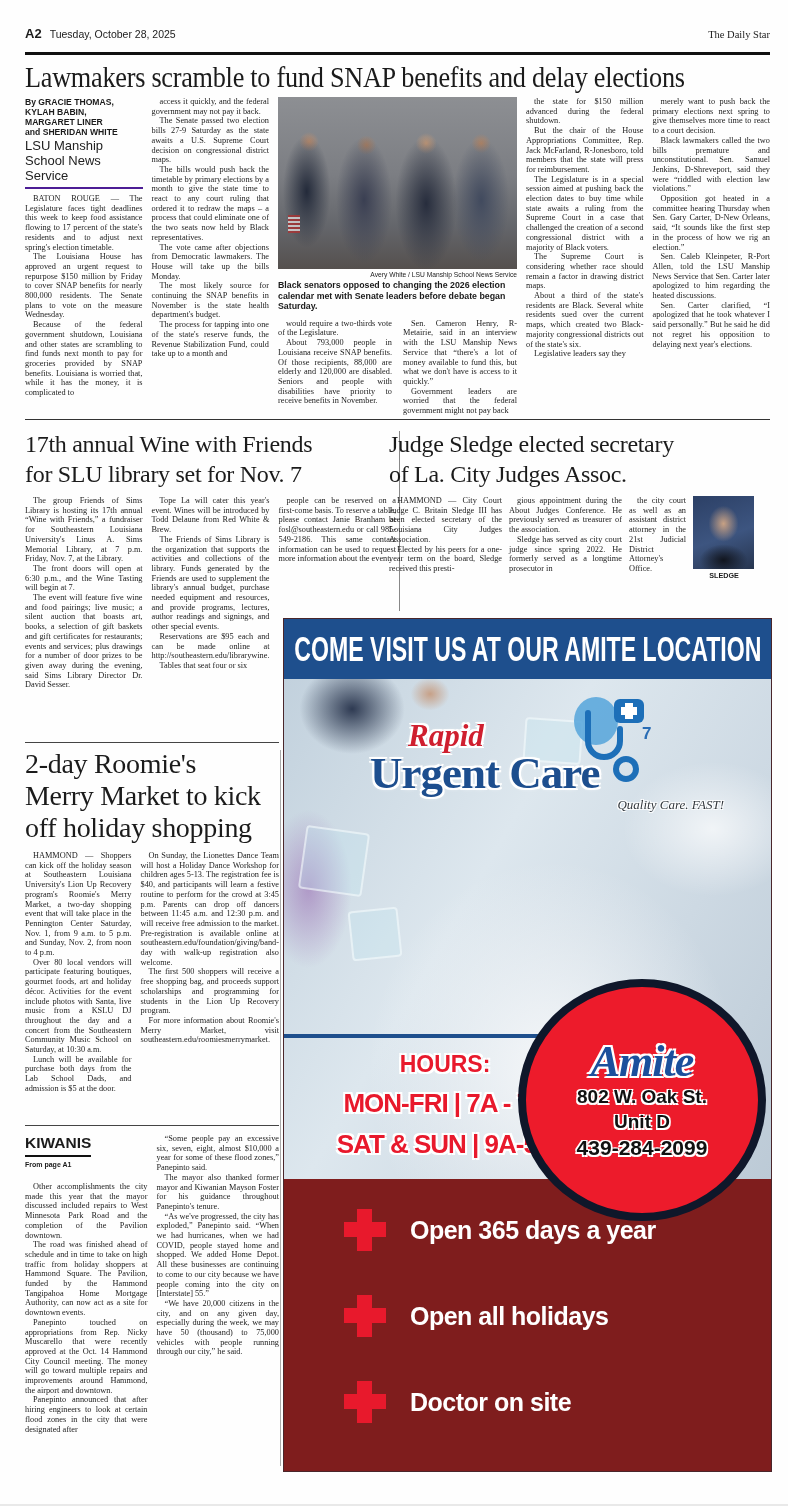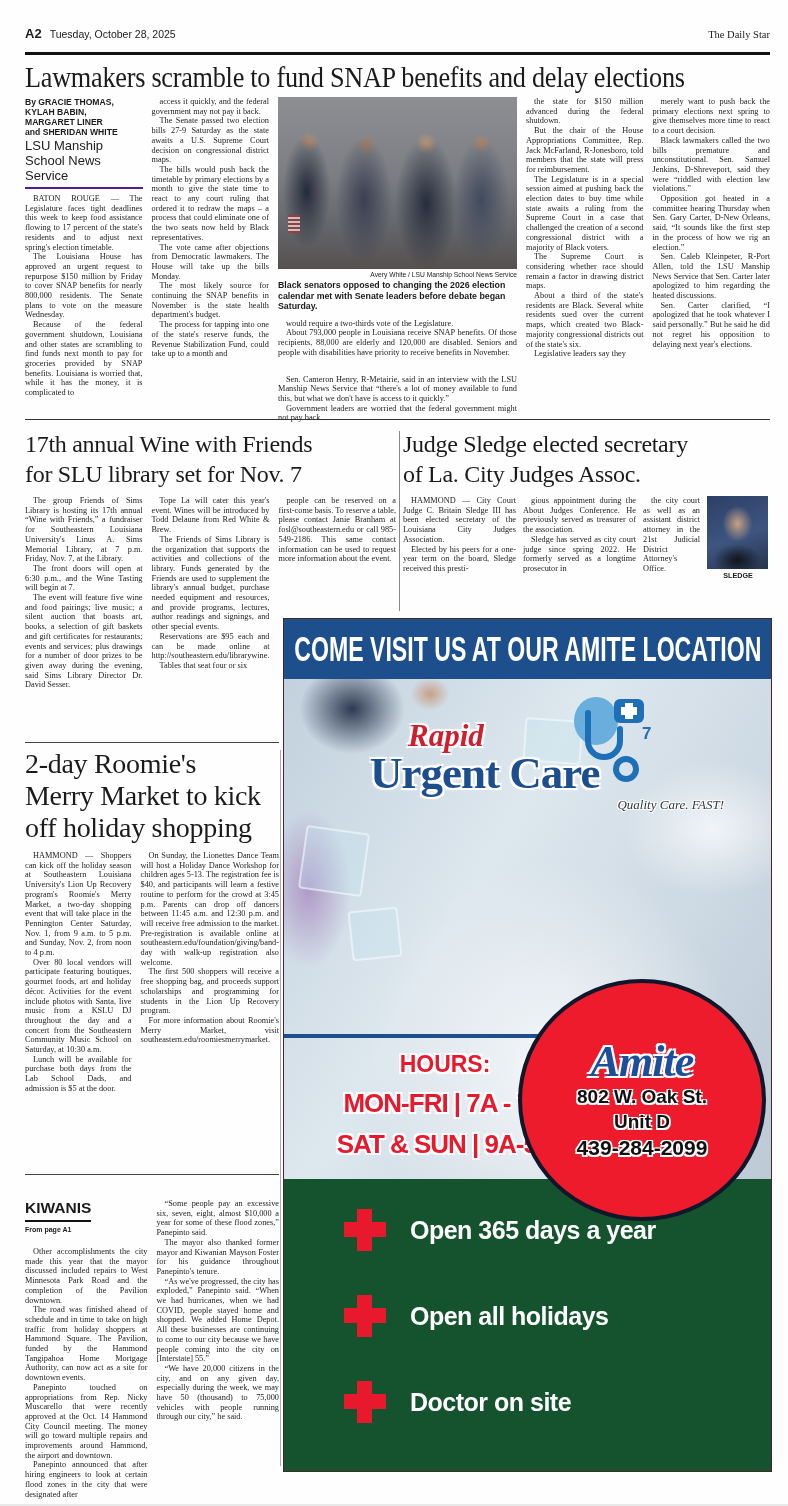--- a/index.html
+++ b/index.html
@@ -41,52 +41,52 @@
       radial-gradient(15px 15px at 62% 27%, #c49a79 0%, rgba(196,154,121,0) 70%),
       radial-gradient(40px 88px at 85% 60%, #414a5e 0%, rgba(65,74,94,0) 70%),
       radial-gradient(14px 14px at 85% 27%, #b08465 0%, rgba(176,132,101,0) 70%),
       linear-gradient(180deg,#8d8f93 0%,#7c7e83 45%,#64666b 75%,#55504e 100%);}
   .news-photo .flag{position:absolute;left:10px;bottom:36px;width:12px;height:18px;
       background:repeating-linear-gradient(180deg,#a33 0 2px,#ddd 2px 4px);opacity:.8;}
   .photo-credit{font-family:"Liberation Sans",sans-serif;font-size:6.7px;text-align:right;
                 color:#222;margin-top:2px;}
   .photo-caption{font-family:"Liberation Sans",sans-serif;font-weight:bold;font-size:8.8px;
                  line-height:10.6px;margin-top:2px;}
-  .subcols{margin-top:7px;gap:17px;flex-direction:column;}
+  .subcols{margin-top:7px;gap:11px;}
 
   
   .rule-mid{position:absolute;left:25px;top:419px;width:745px;height:1px;background:#333;}
   .vrule-mid{position:absolute;left:399px;top:431px;width:1px;height:180px;background:#888;}
   .vrule-bot{position:absolute;left:280px;top:750px;width:1px;height:716px;background:#aaa;}
 
   
   .wine{position:absolute;left:25px;top:429px;width:371px;}
   .wine .cols{gap:9px;}
 
   
-  .sledge{position:absolute;left:403px;top:429px;width:363px;}
+  .sledge{position:absolute;left:389px;top:429px;width:363px;}
   .sledge .cols{gap:7px;}
   .sledge .c1{flex:0 0 113px;}
   .sledge .c2{flex:0 0 113px;}
   .sledge .c3{flex:0 0 57px;}
   .sledge .cphoto{flex:0 0 62px;}
   .sledge-photo{width:61px;height:73px;background:
       radial-gradient(20px 24px at 50% 38%, #c8a184 0%, rgba(200,161,132,0) 75%),
       radial-gradient(30px 20px at 50% 88%, #11151e 0%, rgba(17,21,30,0) 80%),
       linear-gradient(160deg,#2c4066 0%,#3d5580 55%,#27354f 100%);}
   .sledge-label{font-family:"Liberation Sans",sans-serif;font-weight:bold;font-size:7.2px;
                 text-align:center;margin-top:2px;}
 
   
   .roomies{position:absolute;left:25px;top:742px;width:254px;border-top:1px solid #444;padding-top:5px;}
   .roomies .sec-headline{font-size:28px;line-height:32px;}
   .roomies .cols{gap:9px;margin-top:4px;}
 
   
-  .kiwanis{position:absolute;left:25px;top:1174px;width:254px;border-top:1px solid #444;padding-top:24px;}
+  .kiwanis{position:absolute;left:25px;top:1125px;width:254px;border-top:1px solid #444;padding-top:8px;}
   .kiwanis .cols{gap:9px;}
   .kicker{font-family:"Liberation Sans",sans-serif;font-weight:bold;font-size:15.5px;
           margin:0;display:inline-block;border-bottom:2px solid #111;padding-bottom:3px;}
   .frompage{font-family:"Liberation Sans",sans-serif;font-size:7px;font-weight:bold;margin:4px 0 14px 0;}
 
   
   .ad{position:absolute;left:283px;top:618px;width:489px;height:854px;border:1.5px solid #4a262b;
       box-sizing:border-box;background:#fff;font-family:"Liberation Sans","DejaVu Sans",sans-serif;}
   .ad-banner{position:absolute;left:0;top:0;right:0;height:60px;background:#1e4f8d;
              display:flex;align-items:center;justify-content:center;overflow:hidden;}
@@ -118,31 +118,31 @@
       text-shadow:-1px -1px 0 #fff,1px -1px 0 #fff,-1px 1px 0 #fff,1px 1px 0 #fff;}
 
   .ad-line1{position:absolute;left:0;top:415px;width:300px;height:4px;background:#1e4f8d;}
   .hours{position:absolute;left:6px;top:432px;width:310px;text-align:center;font-weight:bold;color:#e8192c;
       text-shadow:-2px -2px 0 #fff,2px -2px 0 #fff,-2px 2px 0 #fff,2px 2px 0 #fff,0 0 3px #fff;}
   .hours .h1{font-size:23px;margin-bottom:10px;}
   .hours .h2{font-size:26px;margin-bottom:10px;letter-spacing:-1px;}
   .hours .h3{font-size:26px;letter-spacing:-1px;}
 
   .amite-circle{position:absolute;right:5px;top:360px;width:248px;height:242px;border-radius:50%;
-      background:#ed1b2b;border:4px solid #0f172a;box-sizing:border-box;z-index:5;
+      background:#ed1b2b;border:8px solid #0f172a;box-sizing:border-box;z-index:5;
       display:flex;flex-direction:column;align-items:center;justify-content:center;text-align:center;}
   .amite-name{font-family:"Liberation Serif",serif;font-style:italic;font-weight:bold;font-size:44px;
       line-height:44px;color:#1b4f9c;letter-spacing:-1px;
       text-shadow:-2px -2px 0 #fff,2px -2px 0 #fff,-2px 2px 0 #fff,2px 2px 0 #fff;}
   .amite-addr{font-weight:bold;font-size:19px;line-height:25px;color:#111;
       text-shadow:-1.5px -1.5px 0 #fff,1.5px -1.5px 0 #fff,-1.5px 1.5px 0 #fff,1.5px 1.5px 0 #fff;}
   .amite-phone{font-weight:bold;font-size:21px;line-height:27px;color:#111;
       text-shadow:-1.5px -1.5px 0 #fff,1.5px -1.5px 0 #fff,-1.5px 1.5px 0 #fff,1.5px 1.5px 0 #fff;}
 
-  .ad-panel{position:absolute;left:0;right:0;top:560px;bottom:0;background:#14532d;
+  .ad-panel{position:absolute;left:0;right:0;top:560px;bottom:0;background:#7f1d1d;
       display:flex;flex-direction:column;gap:44px;padding:30px 0 0 60px;box-sizing:border-box;}
   .feature{display:flex;align-items:center;gap:24px;}
   .plus{width:42px;height:42px;flex:0 0 42px;background:
       linear-gradient(#e8192c,#e8192c) center/100% 36% no-repeat,
       linear-gradient(#e8192c,#e8192c) center/36% 100% no-repeat;}
   .feature-label{color:#fff;font-weight:bold;font-size:25px;letter-spacing:-.5px;}
 </style>
 </head>
 <body>
 

